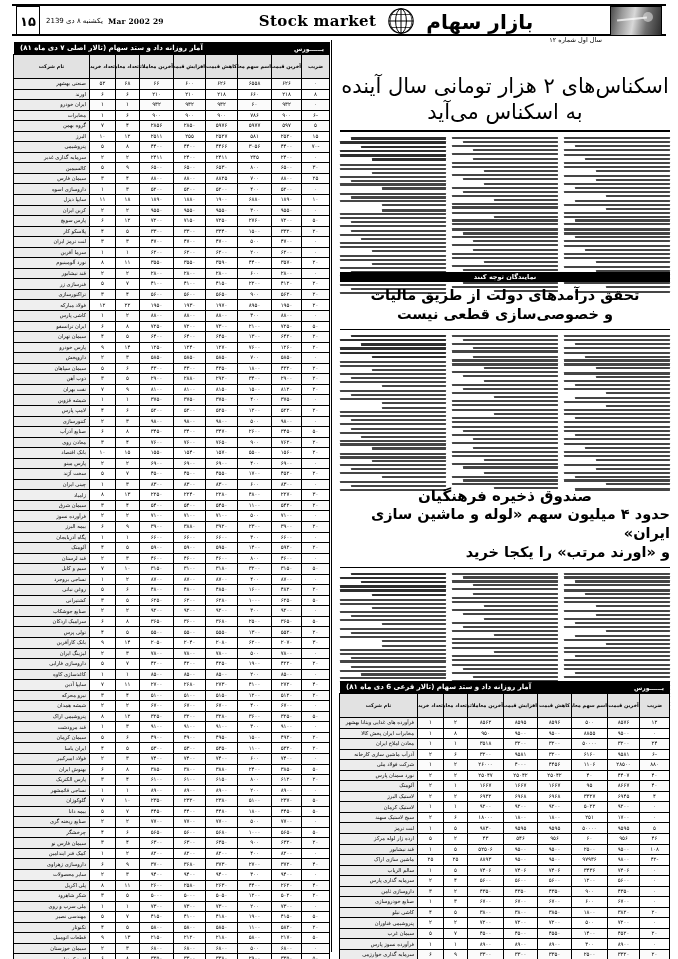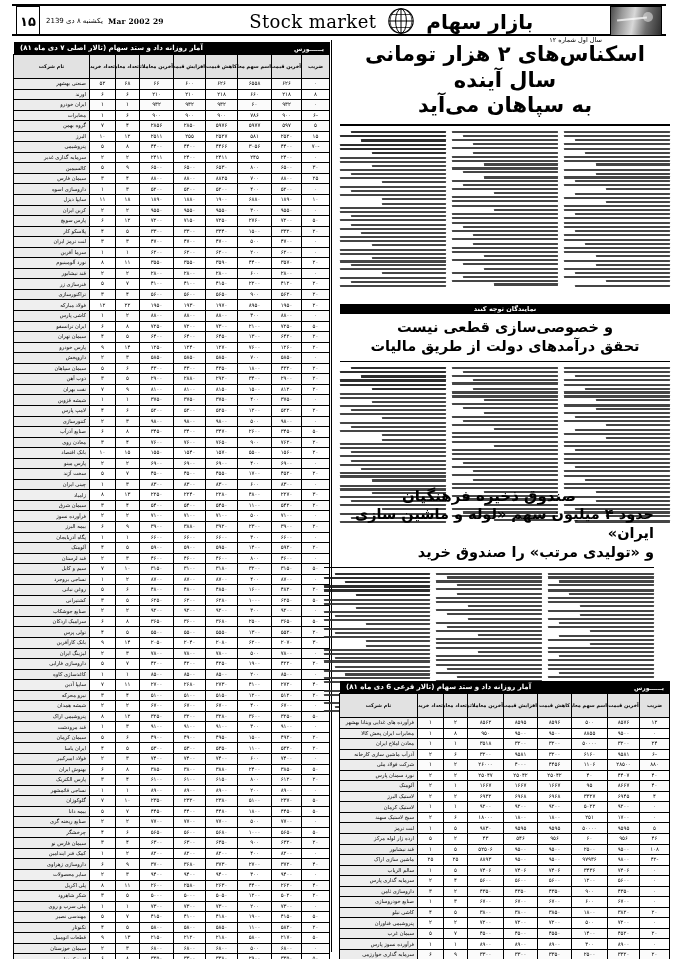--- a/index.html
+++ b/index.html
@@ -29,21 +29,21 @@
     line-height:1;
   }
   .mh-date{
     display:flex;align-items:center;gap:5px;font-size:7px;padding:0 6px;
     white-space:nowrap;letter-spacing:.2px;
   }
   .mh-date .eng{font-family:"DejaVu Serif","Liberation Serif",serif;font-weight:bold;font-size:7.5px;}
   .mh-spacer{flex:1;}
   .mh-en-title{
     font-family:"DejaVu Serif","Liberation Serif",serif;
-    font-size:18px;font-weight:normal;letter-spacing:.4px;
+    font-size:15px;font-weight:bold;letter-spacing:.4px;
     display:flex;align-items:center;padding:0 8px;white-space:nowrap;
   }
   .mh-globe{width:34px;display:flex;align-items:center;justify-content:center;}
   .mh-fa-title{
     font-size:20px;font-weight:bold;display:flex;align-items:center;
     padding:16px 8px;white-space:nowrap;letter-spacing:-.5px;
   }
   .mh-issue{
     display:flex;align-items:center;font-size:6.5px;padding:0 8px;white-space:nowrap;margin-top:34px;
   }
@@ -86,22 +86,22 @@
   }
   table.stk td.name{
     text-align:right;padding-right:3px;font-size:5.2px;background:#efefef;
   }
   table.stk tbody tr:nth-child(odd) td{background:#fbfbfb;}
   table.stk tbody tr:nth-child(odd) td.name{background:#ececec;}
   .num{font-family:"DejaVu Sans","Liberation Sans",sans-serif;}
 
   
   .hl-1{
-    position:absolute;text-align:center;font-weight:bold;
-    font-size:21px;line-height:1.22;letter-spacing:-.4px;
+    position:absolute;text-align:center;font-weight:normal;
+    font-size:21px;line-height:1.22;letter-spacing:-.4px;margin-top:32px;
   }
   .black-banner{
     background:#000;color:#fff;text-align:center;font-size:6.5px;
     font-weight:bold;height:10px;line-height:10px;
   }
   .hl-2{
     text-align:center;font-weight:bold;font-size:14.5px;line-height:1.3;
     letter-spacing:-.3px;margin-top:4px;
   }
   .hl-3{
@@ -1118,21 +1118,21 @@
             <td class="num">۶</td>
             <td class="name">لاستیک دنا</td>
           </tr>
         </tbody>
     </table>
   </div>
 
   <div style="position:absolute;left:340px;top:42px;width:330px;">
     <div class="hl-1" style="position:static;">
       <div>اسکناس‌های ۲ هزار تومانی سال آینده</div>
-      <div>به سپاهان می‌آید</div>
+      <div>به اسکناس می‌آید</div>
     </div>
     <div class="hrule thick"></div>
     <div class="artcols" id="art1">
         <div class="artcol">
           <div class="para">
             <div class="ln s100"></div>
             <div class="ln s100"></div>
             <div class="ln s90"></div>
             <div class="ln s100"></div>
           </div>
@@ -1289,25 +1289,25 @@
           </div>
           <div class="para">
             <div class="ln s100"></div>
             <div class="ln s90"></div>
             <div class="ln s100"></div>
           </div>
         </div>
       </div>
   </div>
 
-  <div style="position:absolute;left:340px;top:272px;width:330px;margin-top:32px;">
+  <div style="position:absolute;left:340px;top:272px;width:330px;">
     <div class="black-banner">نمایندگان توجه کنند</div>
     <div class="hl-2">
+      <div>تحقق درآمدهای دولت از طریق مالیات</div>
       <div>و خصوصی‌سازی قطعی نیست</div>
-      <div>تحقق درآمدهای دولت از طریق مالیات</div>
     </div>
     <div class="hrule"></div>
     <div class="artcols" id="art2">
         <div class="artcol">
           <div class="para">
             <div class="ln s100"></div>
             <div class="ln s100"></div>
             <div class="ln s90"></div>
             <div class="ln s100"></div>
           </div>
@@ -1464,25 +1464,25 @@
           </div>
           <div class="para">
             <div class="ln s100"></div>
             <div class="ln s90"></div>
             <div class="ln s100"></div>
           </div>
         </div>
       </div>
   </div>
 
-  <div style="position:absolute;left:324px;top:487px;width:330px;">
+  <div style="position:absolute;left:340px;top:487px;width:330px;">
     <div class="hl-kicker">صندوق ذخیره فرهنگیان</div>
     <div class="hl-3">
       <div>حدود ۴ میلیون سهم «لوله و ماشین سازی ایران»</div>
-      <div>و «تولیدی مرتب» را صندوق خرید</div>
+      <div>و «اورند مرتب» را یکجا خرید</div>
     </div>
     <div class="hrule"></div>
     <div class="artcols" id="art3">
         <div class="artcol">
           <div class="para">
             <div class="ln s100"></div>
             <div class="ln s100"></div>
             <div class="ln s90"></div>
             <div class="ln s100"></div>
           </div>

